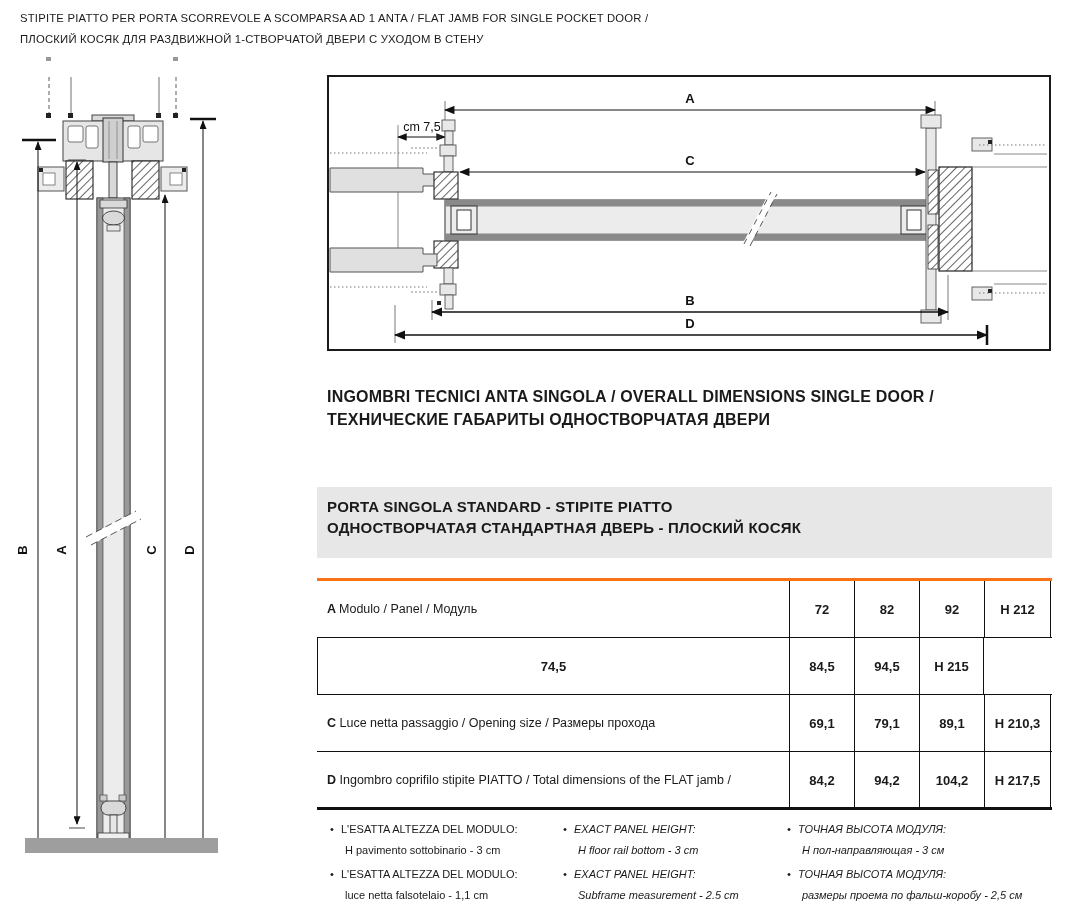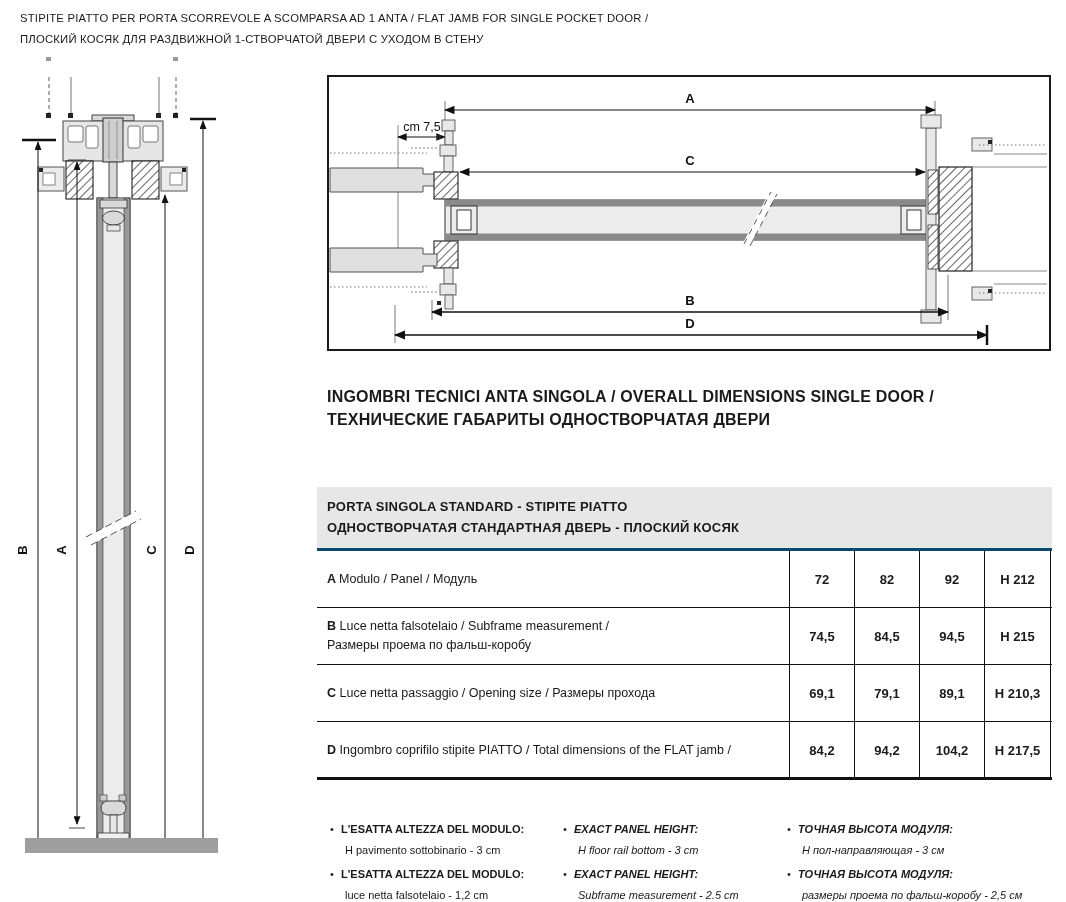--- a/index.html
+++ b/index.html
@@ -10,36 +10,36 @@
   .abs{position:absolute;}
   
   .page-header{left:20px;top:8px;width:640px;font-size:11.3px;line-height:21px;letter-spacing:.2px;}
   .it{}
   .b{font-weight:bold;}
   
   .section-title{left:327px;top:385px;width:725px;font-size:16px;font-weight:bold;line-height:23px;letter-spacing:.2px;}
   
   .spec-table{left:317px;top:487px;width:735px;}
   .spec-table .thead{
-    background:#e7e7e7;padding:9px 10px 10px 10px;font-size:13px;font-weight:bold;line-height:21px;letter-spacing:.2px;
+    background:#e7e7e7;padding:9px 10px 20px 10px;font-size:15px;font-weight:bold;line-height:21px;letter-spacing:.2px;
   }
-  .grid{border-top:3px solid #0c4a6e;border-bottom:3px solid #111;}
+  .grid{border-top:3px solid #f97316;border-bottom:3px solid #111;margin-top:20px;}
   .row{display:grid;grid-template-columns:472px 65px 65px 65px 67px;align-items:stretch;}
   .row + .row{border-top:1px solid #111;}
   .cell-label{padding:8px 10px;font-size:12.5px;line-height:19px;display:flex;flex-direction:column;justify-content:center;min-height:40px;}
   .cell-val{
     border-left:1px solid #111;display:flex;align-items:center;justify-content:center;
     font-size:13px;font-weight:bold;
   }
   .cell-val:last-child{border-right:1px solid #111;}
   .row-a{height:56px}.row-b{height:56px}.row-c{height:56px}.row-d{height:55px}
   
   .notes-col{top:822px;font-size:11px;line-height:15px;}
   .notes-col .n-item{margin-bottom:9px;}
-  .n-title{font-weight:bold;}
+  .n-title{font-weight:normal;}
   .n-sub{margin-left:15px;margin-top:6px;}
   .bullet{display:inline-block;width:11px;}
   .col-en,.col-ru{font-style:italic;}
   svg text{font-family:"Liberation Sans",sans-serif;fill:#111;}
   .dimlbl{font-size:13px;font-weight:bold;}
   .smalllbl{font-size:12.5px;}
 </style>
 </head>
 <body>
 
@@ -271,24 +271,20 @@
       <div class="cell-label">
         <div><span class="b">A </span><span>Modulo / </span><span class="it">Panel</span><span> / </span><span class="it">Модуль</span></div>
       </div>
       <div class="cell-val">72</div>
       <div class="cell-val">82</div>
       <div class="cell-val">92</div>
       <div class="cell-val">H 212</div>
     </div>
 
     <div class="row row-b">
-      <div class="cell-label">
-        <div><span class="b">B </span><span>Luce netta falsotelaio / </span><span class="it">Subframe measurement /</span></div>
-        <div><span class="it">Размеры проема по фальш-коробу</span></div>
-      </div>
       <div class="cell-val">74,5</div>
       <div class="cell-val">84,5</div>
       <div class="cell-val">94,5</div>
       <div class="cell-val">H 215</div>
     </div>
 
     <div class="row row-c">
       <div class="cell-label">
         <div><span class="b">C </span><span>Luce netta passaggio / </span><span class="it">Opening size</span><span> / </span><span class="it">Размеры прохода</span></div>
       </div>
@@ -311,21 +307,21 @@
   </div>
 </div>
 
 <div class="abs notes-col col-it" style="left:330px;width:228px;">
   <div class="n-item">
     <div><span class="bullet">•</span><span class="n-title">L'ESATTA ALTEZZA DEL MODULO:</span></div>
     <div class="n-sub">H pavimento sottobinario - 3 cm</div>
   </div>
   <div class="n-item">
     <div><span class="bullet">•</span><span class="n-title">L'ESATTA ALTEZZA DEL MODULO:</span></div>
-    <div class="n-sub">luce netta falsotelaio - 1,2 cm</div>
+    <div class="n-sub">luce netta falsotelaio - 1,1 cm</div>
   </div>
 </div>
 
 <div class="abs notes-col col-en" style="left:563px;width:215px;">
   <div class="n-item">
     <div><span class="bullet">•</span><span class="n-title">EXACT PANEL HEIGHT:</span></div>
     <div class="n-sub">H floor rail bottom - 3 cm</div>
   </div>
   <div class="n-item">
     <div><span class="bullet">•</span><span class="n-title">EXACT PANEL HEIGHT:</span></div>

